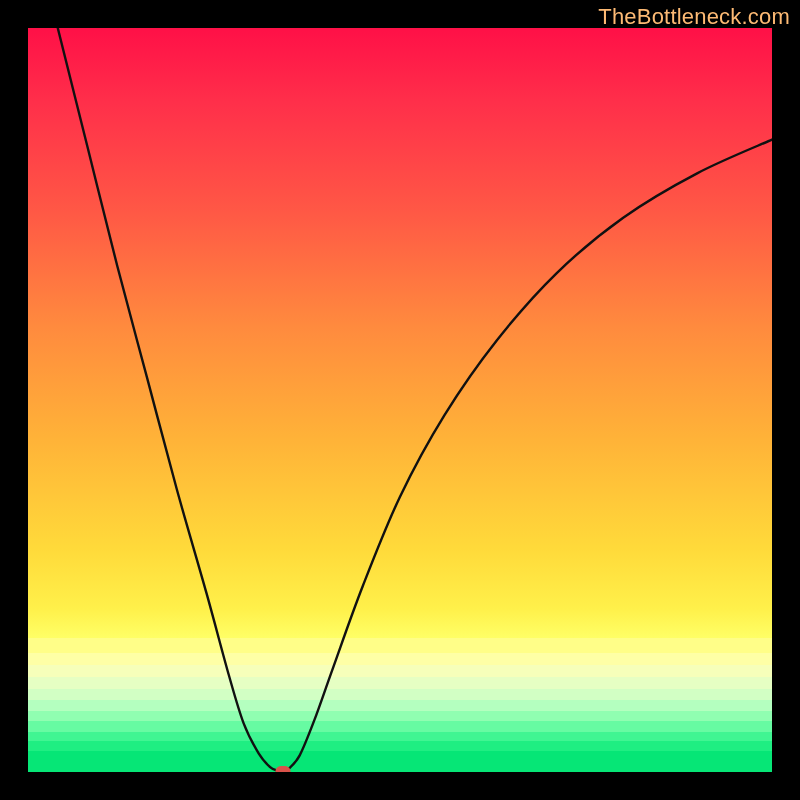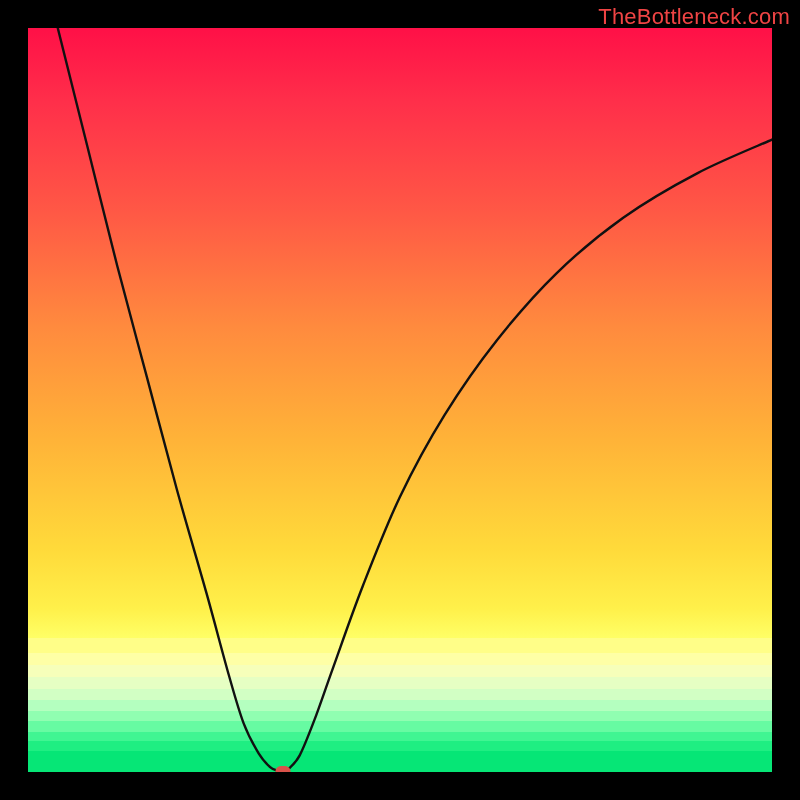--- a/index.html
+++ b/index.html
@@ -21,21 +21,21 @@
     left: 28px;
     top: 28px;
     width: 744px;
     height: 744px;
     overflow: hidden;
   }
   .watermark {
     position: absolute;
     top: 4px;
     right: 10px;
-    color: #ef4444;
+    color: #fdba74;
     font-size: 22px;
     font-weight: 500;
     letter-spacing: 0.2px;
     pointer-events: none;
   }
   .gradient {
     position: absolute;
     inset: 0;
     
     background: linear-gradient(

